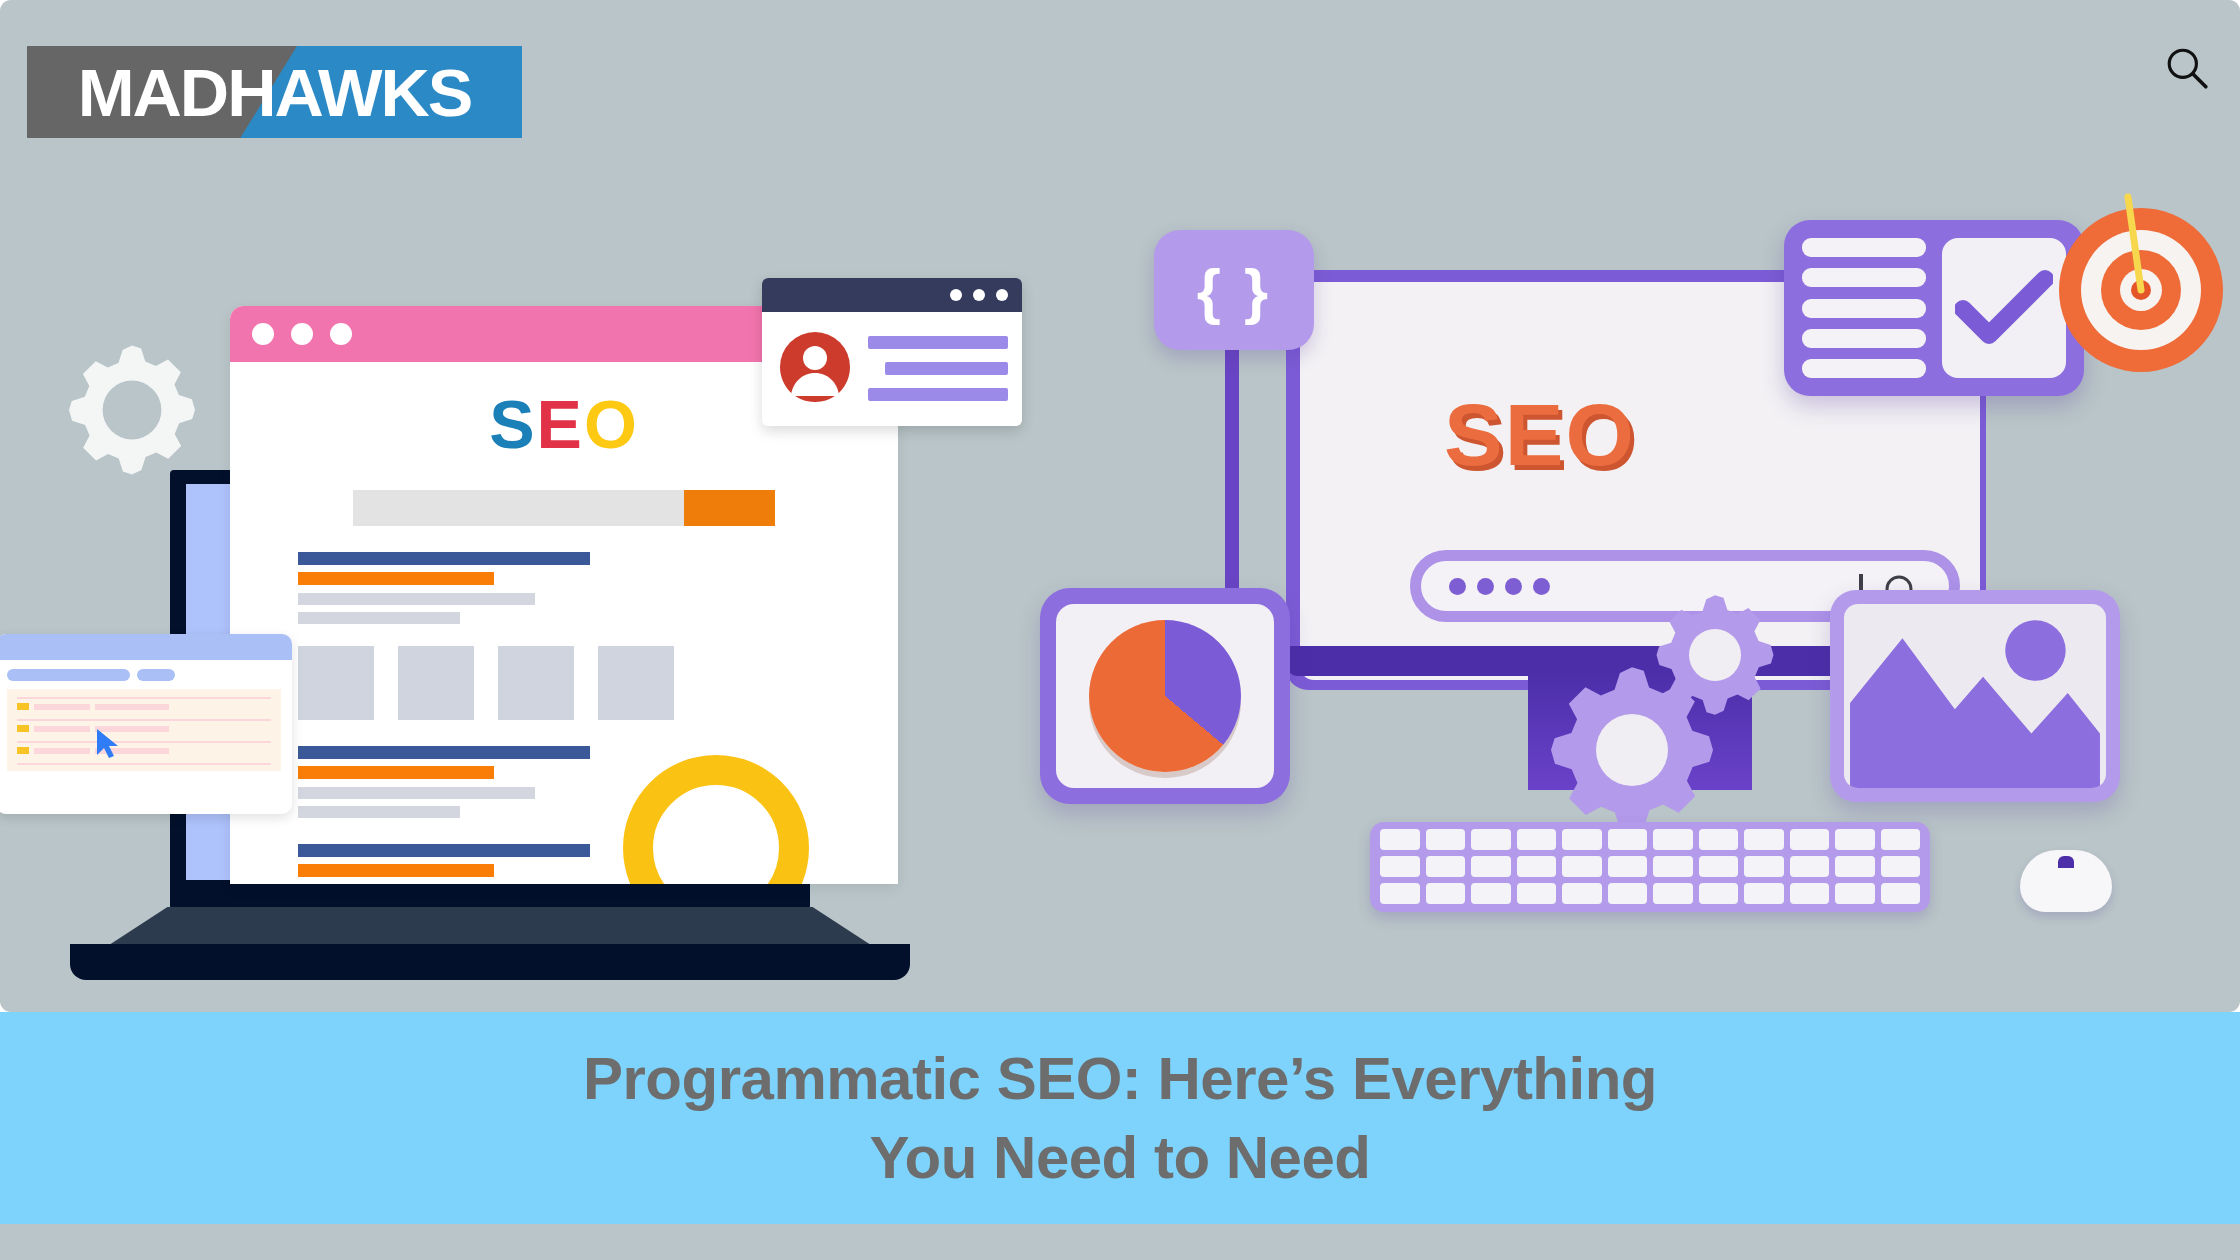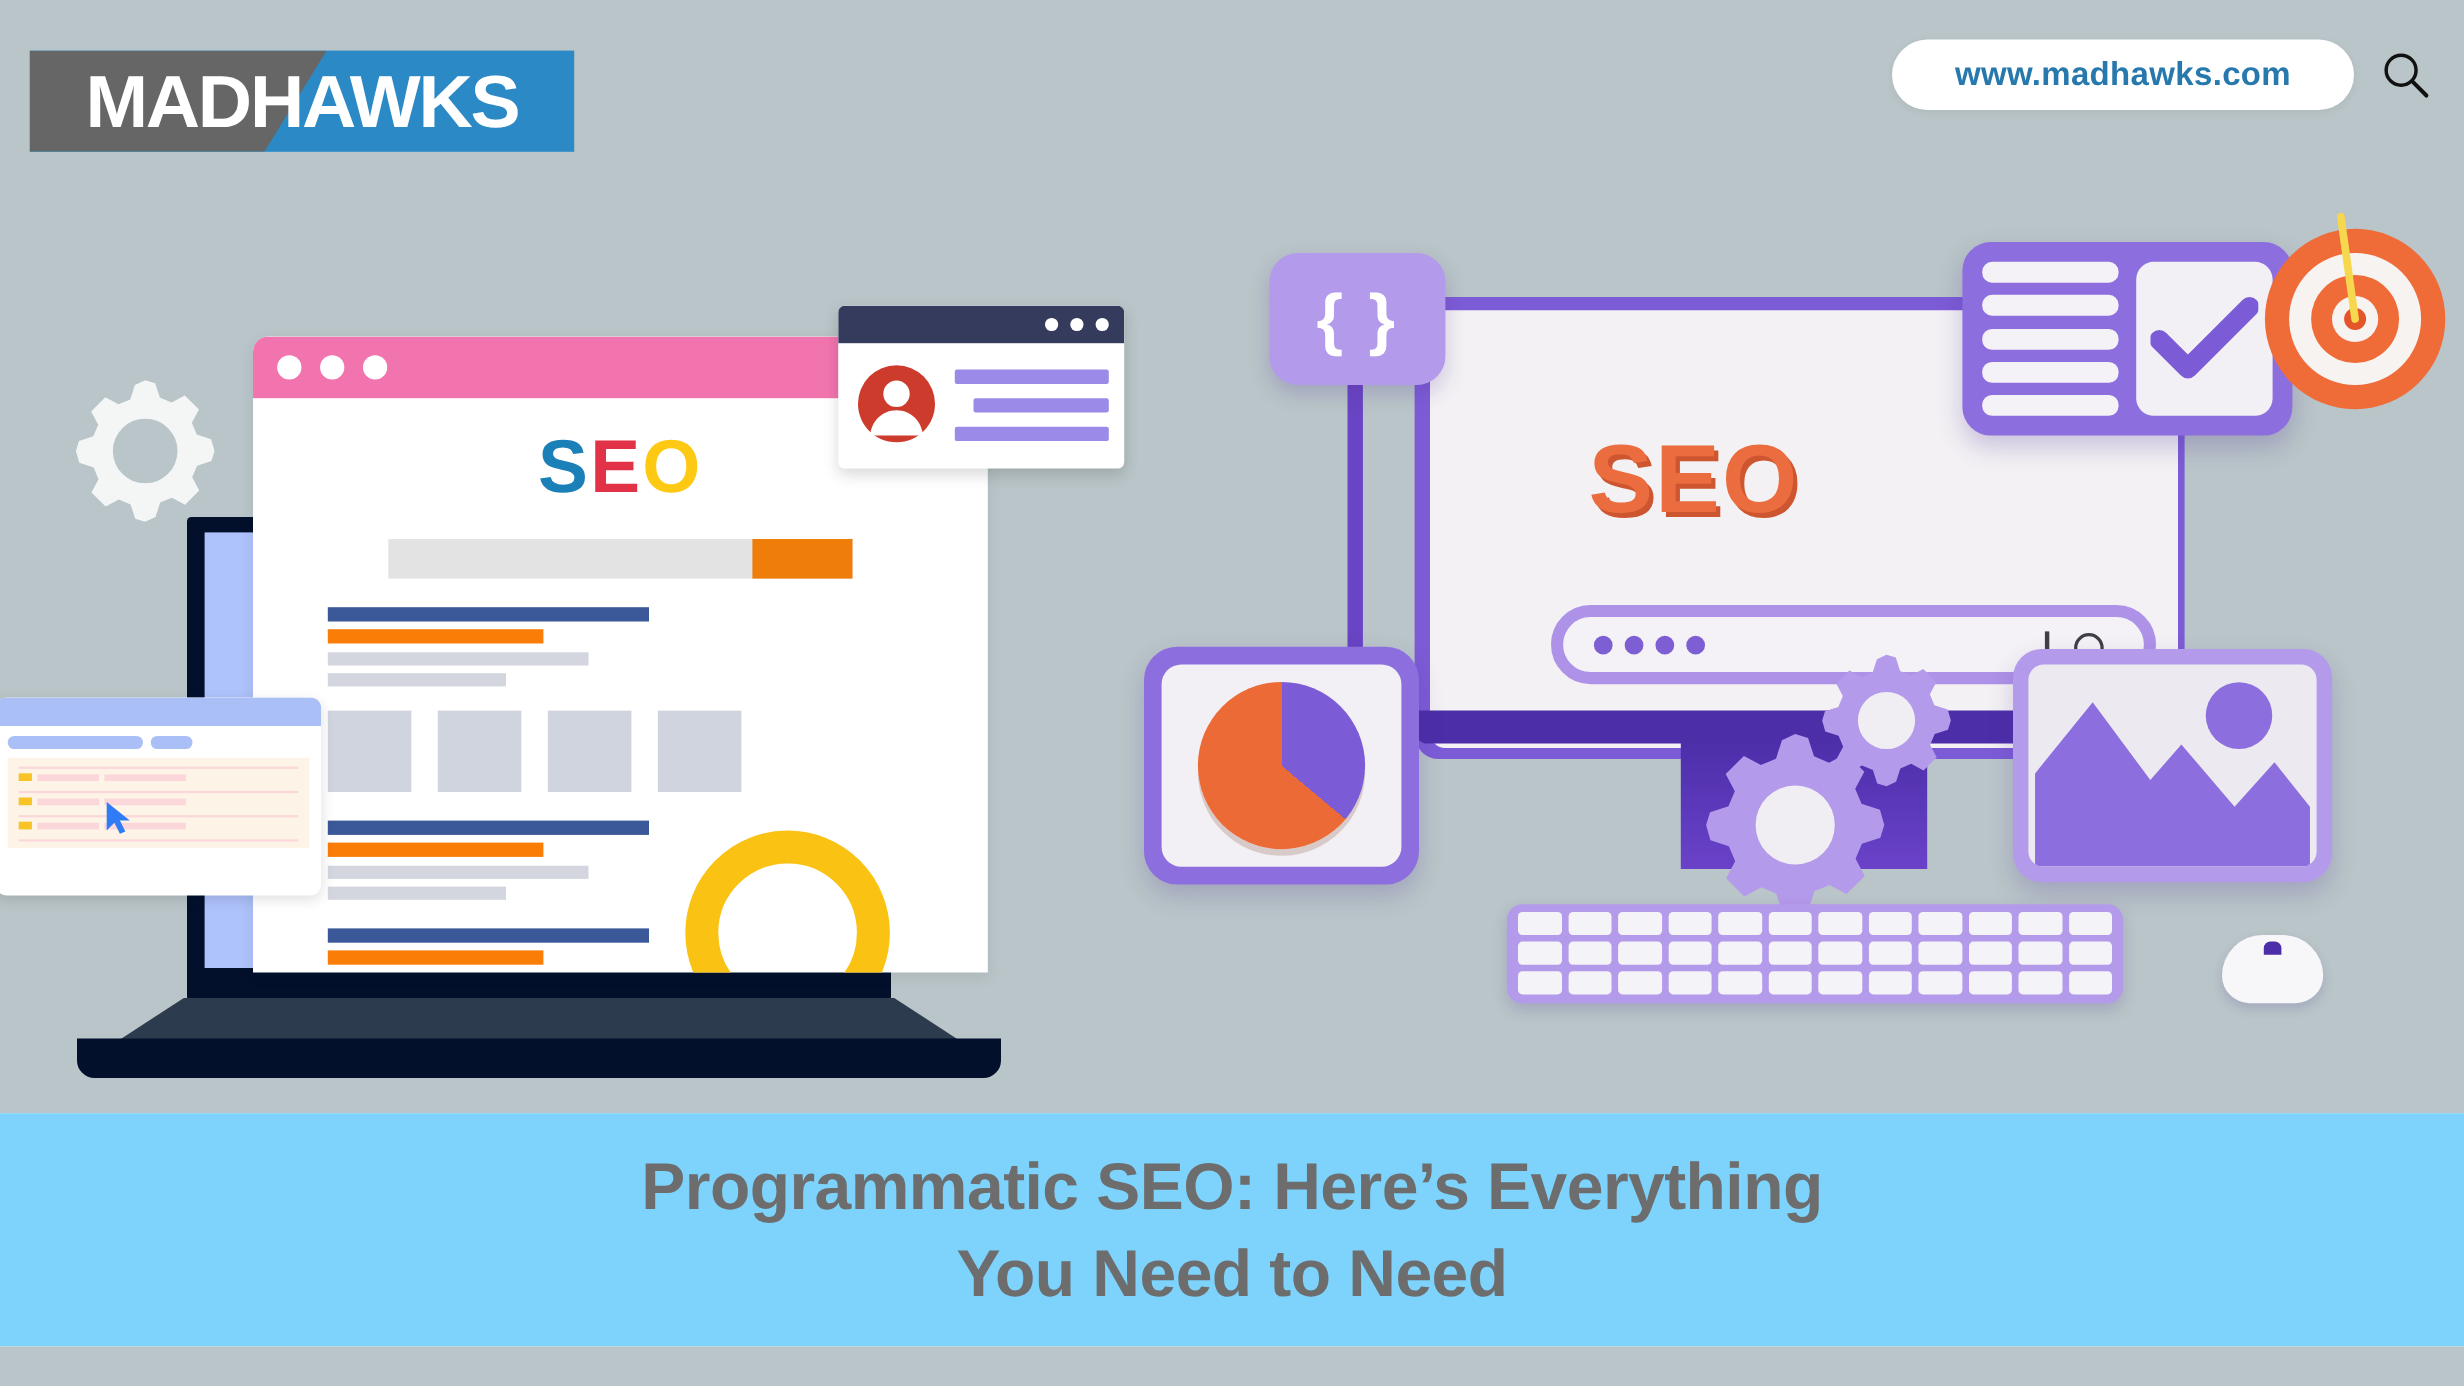--- a/index.html
+++ b/index.html
@@ -9,21 +9,21 @@
     overflow: hidden; background: #ffffff;
   }
   #page {
     position: relative; width: 2240px; height: 1260px;
     background: #ffffff;
   }
 
   
   .hero {
     position: absolute; left: 0; top: 0; width: 2240px; height: 1012px;
-    background: #b9c5c8; overflow: hidden;
+    background: #b9c5c8; overflow: hidden; border-radius: 11px;
   }
 
   
   .logo {
     position: absolute; left: 27px; top: 46px;
     width: 495px; height: 92px; overflow: hidden;
     background: #2b8ac6;
   }
   .logo-gray {
     position: absolute; left: 0; top: 0; width: 270px; height: 100%;
@@ -295,23 +295,20 @@
 
 <div id="page">
 
   <div class="hero">
 
     <div class="logo">
       <div class="logo-gray"></div>
       <div class="logo-text">MADHAWKS</div>
     </div>
 
-    <div class="urlbar">
-      <span class="urlbar-text">www.madhawks.com</span>
-    </div>
     <svg class="urlbar-search" viewBox="0 0 44 44">
       <circle cx="18" cy="18" r="13" fill="none" stroke="#111" stroke-width="3"></circle>
       <line x1="28" y1="28" x2="40" y2="40" stroke="#111" stroke-width="3.5" stroke-linecap="round"></line>
     </svg>
 
     <svg class="gear-flat" viewBox="0 0 100 100">
       <path fill="#f4f6f6" d="M50 4l6.5 2 3 9.3 7.6 3.2 8.6-4.6 9.2 9.2-4.6 8.6 3.2 7.6 9.3 3L95 50l-2 6.5-9.3 3-3.2 7.6 4.6 8.6-9.2 9.2-8.6-4.6-7.6 3.2-3 9.3L50 96l-6.5-2-3-9.3-7.6-3.2-8.6 4.6-9.2-9.2 4.6-8.6-3.2-7.6-9.3-3L5 50l2-6.5 9.3-3 3.2-7.6-4.6-8.6 9.2-9.2 8.6 4.6 7.6-3.2 3-9.3z"></path>
       <circle cx="50" cy="50" r="21" fill="#b9c5c8"></circle>
     </svg>
 

